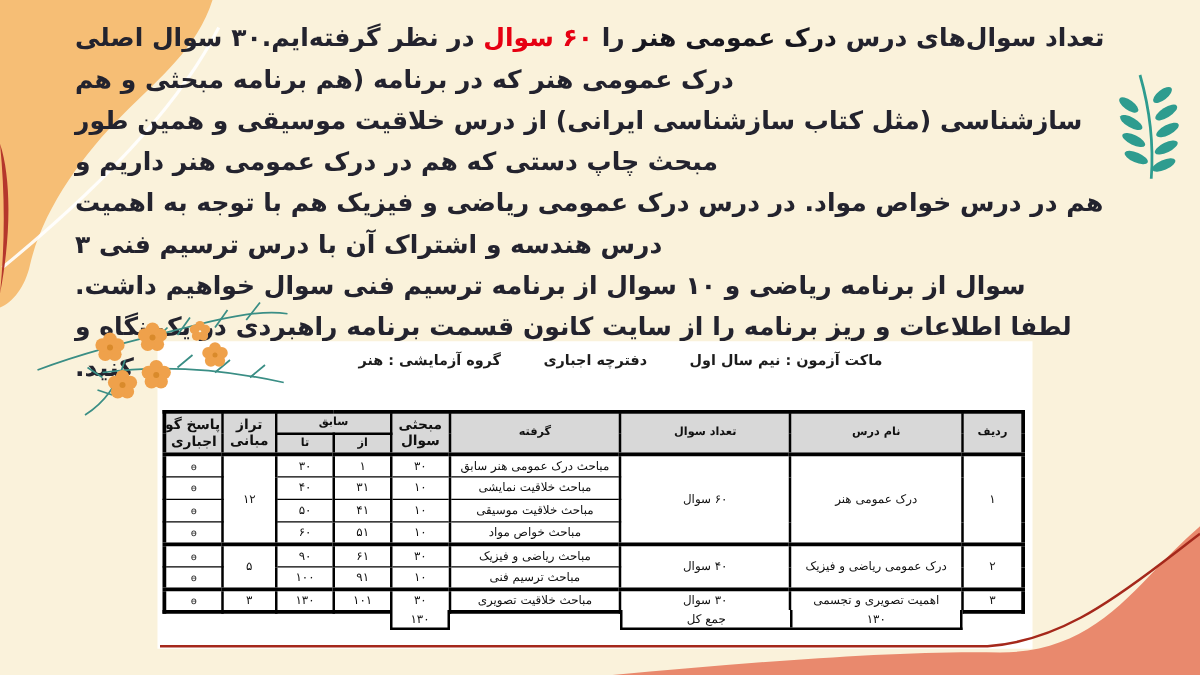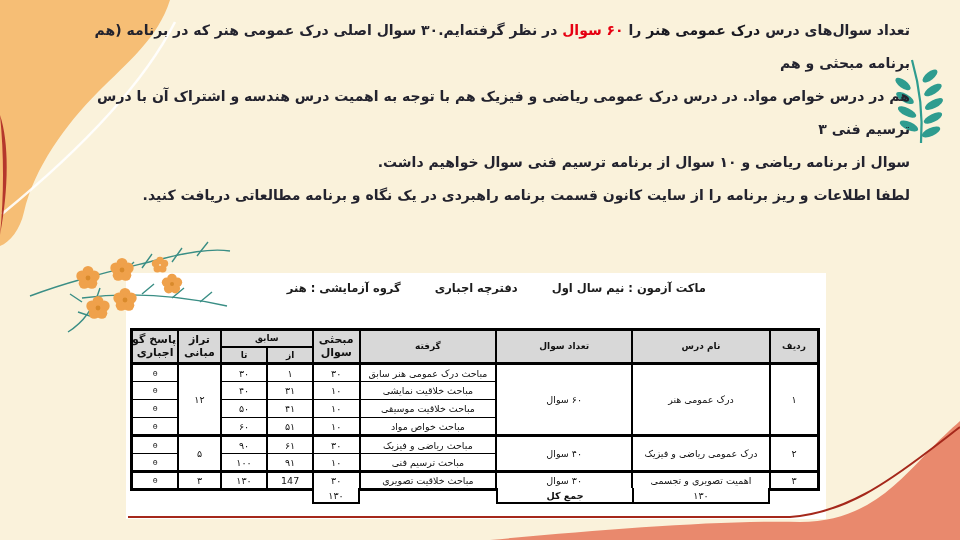--- a/index.html
+++ b/index.html
@@ -12,22 +12,22 @@
     font-family:"DejaVu Sans","Liberation Sans",sans-serif;
     direction:rtl;
   }
   svg { display:block; }
   .deco { position:absolute; pointer-events:none; }
 
   
   .intro {
     position:absolute;
     top:14px; right:50px; left:60px;
-    text-align:right;
-    font-size:14px;
+    text-align:left;
+    font-size:20px;
     font-weight:700;
     color:#23232e;
     line-height:33px;
     z-index:2;
   }
   .intro .b  { font-weight:900; color:#17171f; }
   .intro .rd { font-weight:900; color:#e60012; }
 
   
   .panel {
@@ -126,20 +126,21 @@
     <ellipse cx="15" cy="26" rx="9" ry="4" transform="rotate(36 15 26)"></ellipse>
   </g>
 </svg>
 
 <svg class="deco" style="left:0;top:0;z-index:1" width="960" height="540" viewBox="0 0 960 540">
   <path d="M490,540 C600,530 720,520 800,522 C860,522 892,490 925,455 C940,439 950,430 960,421 L960,540 Z" fill="#e9896d"></path>
 </svg>
 
 <div class="intro">
   <div><span>تعداد سوال‌های درس </span><span class="b">درک عمومی هنر</span><span> را </span><span class="rd">۶۰ سوال</span><span> در نظر گرفته‌ایم.۳۰ سوال اصلی درک عمومی هنر که در برنامه (هم برنامه مبحثی و هم</span></div>
+  <div>سازشناسی (مثل کتاب سازشناسی ایرانی) از درس خلاقیت موسیقی و همین طور مبحث چاپ دستی که هم در درک عمومی هنر داریم و</div>
   <div>هم در درس خواص مواد. در درس درک عمومی ریاضی و فیزیک هم با توجه به اهمیت درس هندسه و اشتراک آن با درس ترسیم فنی ۳</div>
   <div>سوال از برنامه ریاضی و ۱۰ سوال از برنامه ترسیم فنی سوال خواهیم داشت.</div>
   <div>لطفا اطلاعات و ریز برنامه را از سایت کانون قسمت برنامه راهبردی در یک نگاه و برنامه مطالعاتی دریافت کنید.</div>
 </div>
 
 <div class="panel">
 
   <div class="meta">
     <span>ماکت آزمون : نیم سال اول</span>
     <span>دفترچه اجباری</span>
@@ -234,31 +235,31 @@
         <td>۱۰۰</td>
         <td class="mark">ө</td>
       </tr>
 
       <tr class="gtop">
         <td>۳</td>
         <td>اهمیت تصویری و تجسمی</td>
         <td>۳۰ سوال</td>
         <td>مباحث خلاقیت تصویری</td>
         <td>۳۰</td>
-        <td>147</td>
+        <td>۱۰۱</td>
         <td>۱۳۰</td>
         <td>۳</td>
         <td class="mark">ө</td>
       </tr>
     </tbody>
   </table>
 
   <div class="tbox split" style="left:370px; top:215px; width:274px;">
     <div class="cell">۱۳۰</div>
-    <div class="cell" style="font-weight:700">جمع کل</div>
+    <div class="cell" style="font-weight:400">جمع کل</div>
   </div>
   <div class="tbox" style="left:186px; top:215px; width:48px;">۱۳۰</div>
 </div>
 
 <svg class="deco" style="left:22px;top:232px;z-index:3" width="220" height="110" viewBox="0 0 220 110">
   <g stroke="#3a8e85" stroke-width="1.4" fill="none">
     <path d="M8,64 C50,48 95,38 135,28 C163,21 188,16 208,19"></path>
     <path d="M60,66 C105,60 155,63 205,74"></path>
     <path d="M78,56 C72,76 62,90 46,100"></path>
     <path d="M100,42 L112,30 M120,36 L130,22 M150,30 L160,16 M175,24 L186,10"></path>

